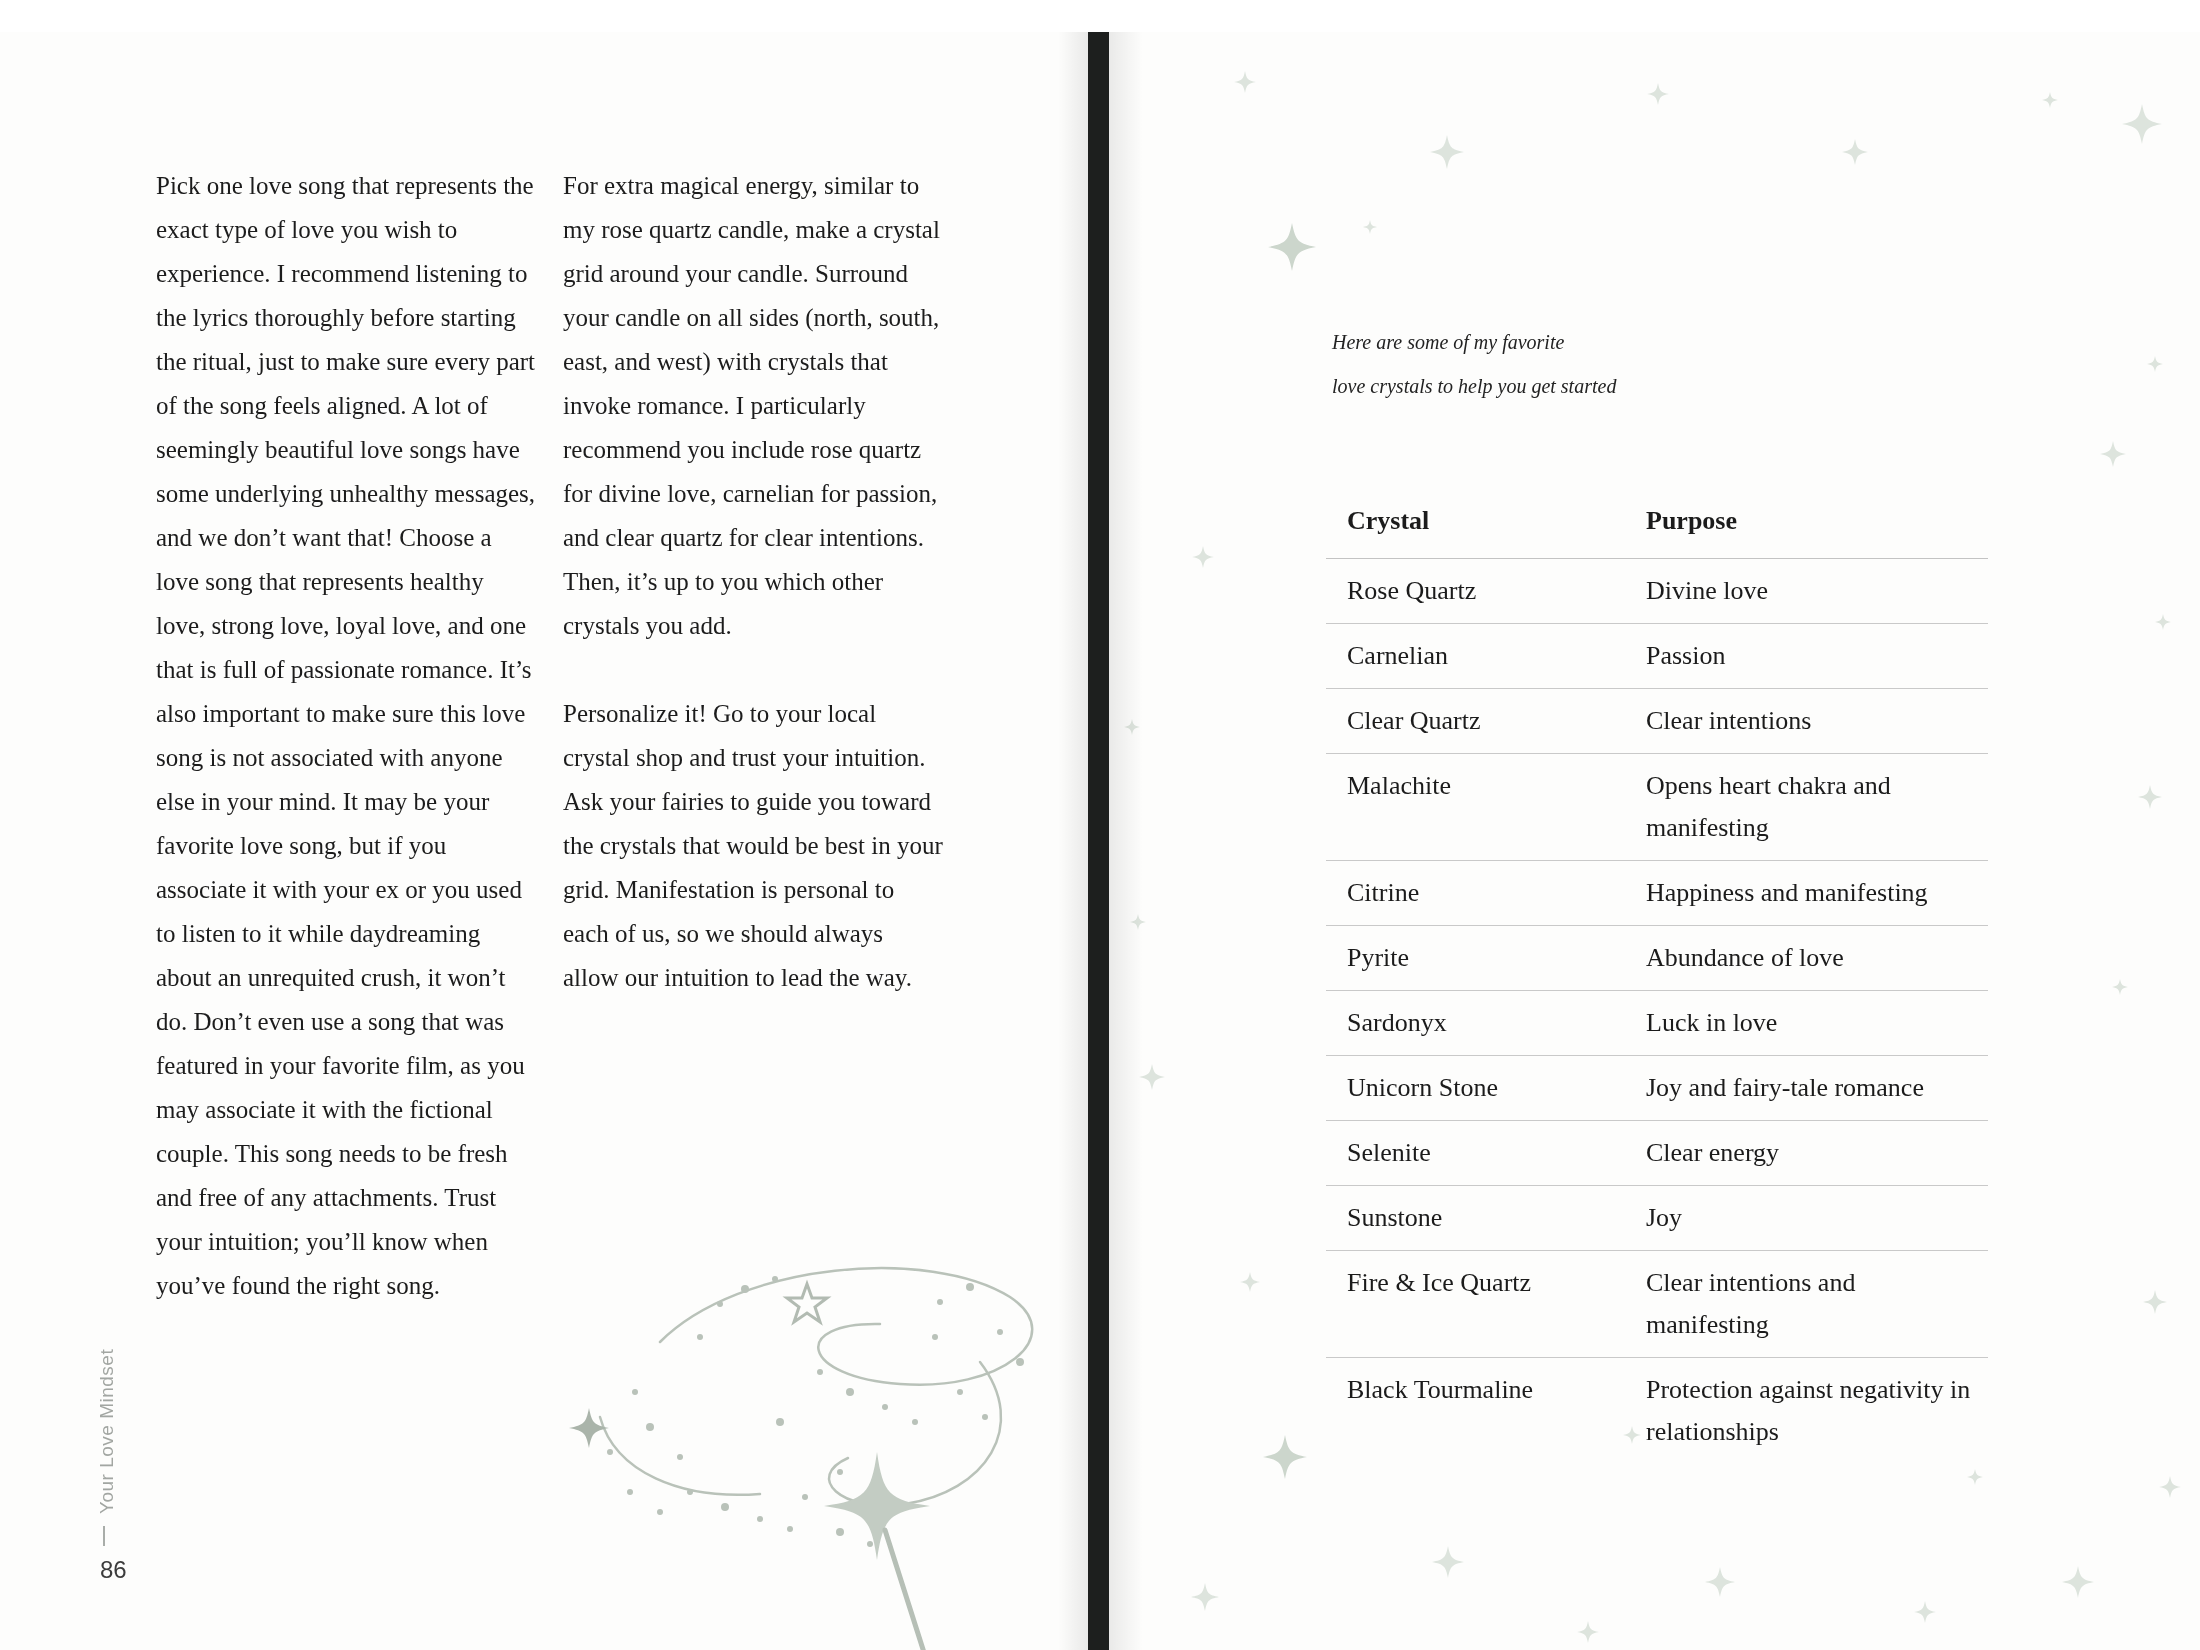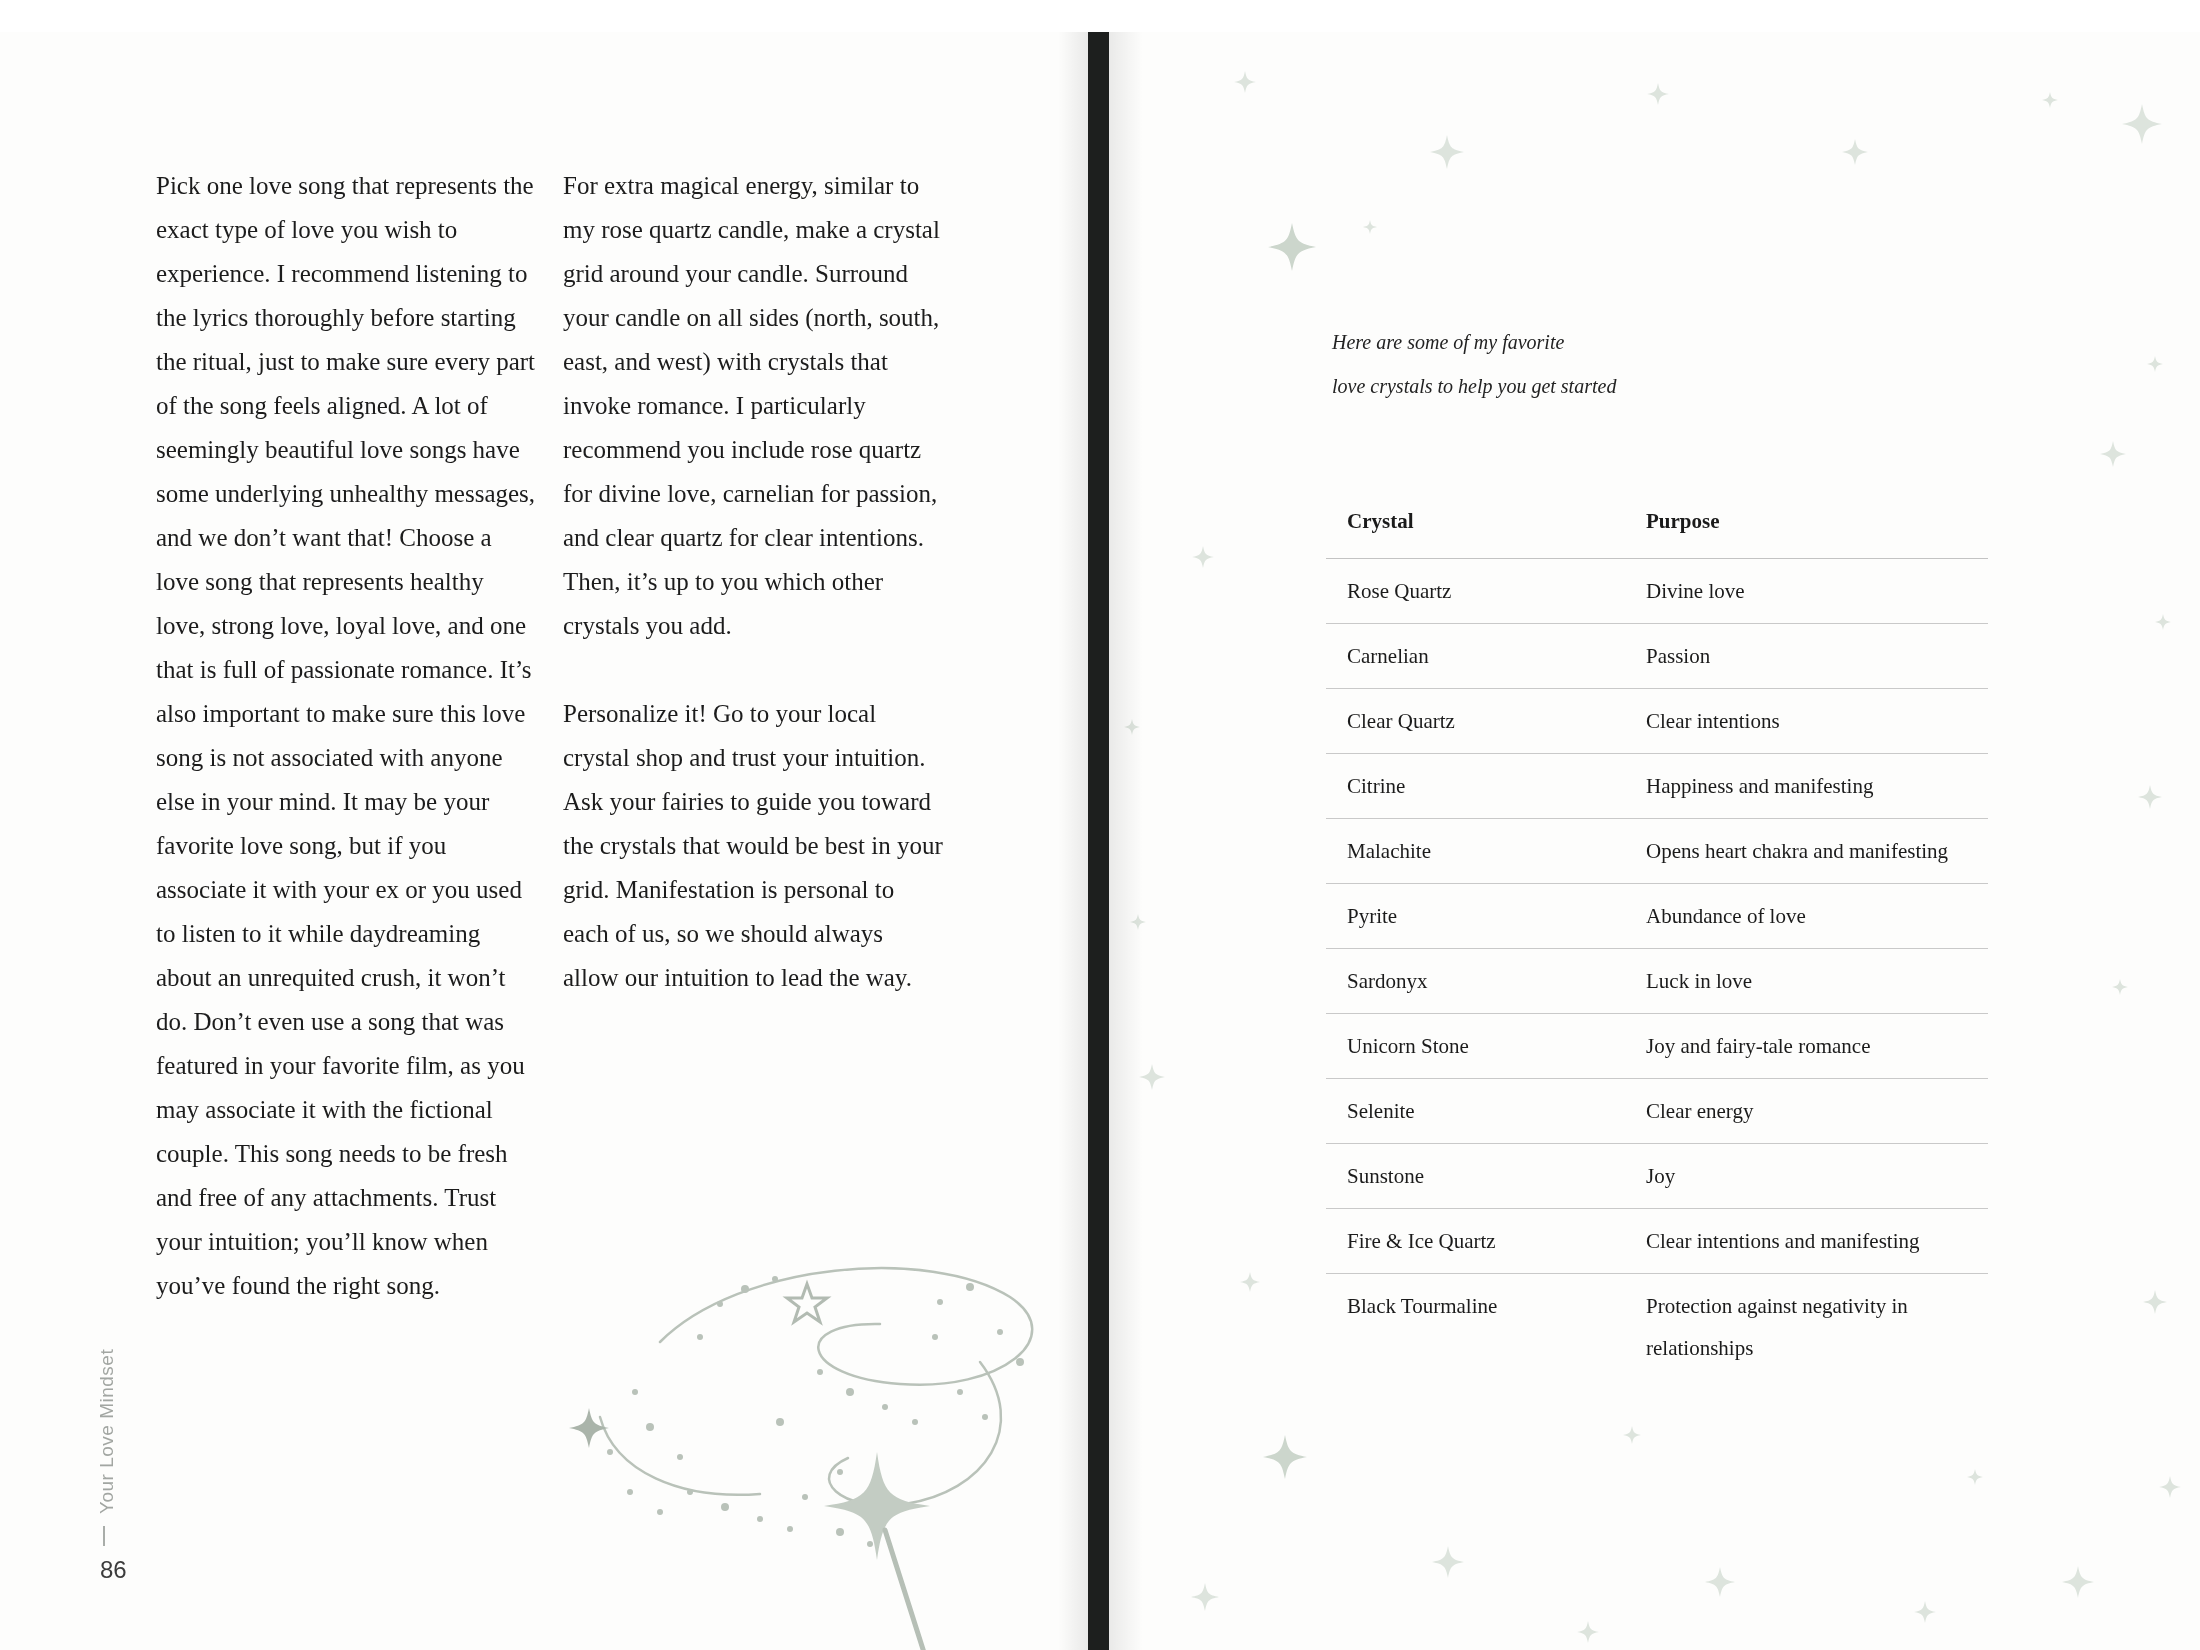--- a/index.html
+++ b/index.html
@@ -71,21 +71,21 @@
   }
 
   
   .right-page { position:absolute; left:1109px; top:0; width:1091px; height:1650px; z-index:2; }
   .intro {
     position:absolute; left:223px; top:288px;
     font-style:italic; font-size:20px; line-height:44px; color:#222;
   }
   .crystal-table {
     position:absolute; left:217px; top:462px; width:662px;
-    font-size:21px; line-height:42px;
+    font-size:26px; line-height:42px;
   }
   .t-header {
     display:flex;
     border-bottom:1px solid #c3c3c3;
     padding:6px 0 16px 0;
     font-weight:bold;
   }
   .t-row {
     display:flex;
     border-bottom:1px solid #c9c9c9;
@@ -232,30 +232,30 @@
     <div class="t-cell c-crystal crystal">Carnelian</div>
     <div class="t-cell c-purpose purpose">Passion</div>
   </div>
 
   <div class="t-row">
     <div class="t-cell c-crystal crystal">Clear Quartz</div>
     <div class="t-cell c-purpose purpose">Clear intentions</div>
   </div>
 
   <div class="t-row">
+    <div class="t-cell c-crystal crystal">Malachite</div>
+    <div class="t-cell c-purpose purpose">Opens heart chakra and manifesting</div>
+  </div>
+
+  <div class="t-row">
     <div class="t-cell c-crystal crystal">Citrine</div>
     <div class="t-cell c-purpose purpose">Happiness and manifesting</div>
   </div>
 
   <div class="t-row">
-    <div class="t-cell c-crystal crystal">Malachite</div>
-    <div class="t-cell c-purpose purpose">Opens heart chakra and manifesting</div>
-  </div>
-
-  <div class="t-row">
     <div class="t-cell c-crystal crystal">Pyrite</div>
     <div class="t-cell c-purpose purpose">Abundance of love</div>
   </div>
 
   <div class="t-row">
     <div class="t-cell c-crystal crystal">Sardonyx</div>
     <div class="t-cell c-purpose purpose">Luck in love</div>
   </div>
 
   <div class="t-row">

